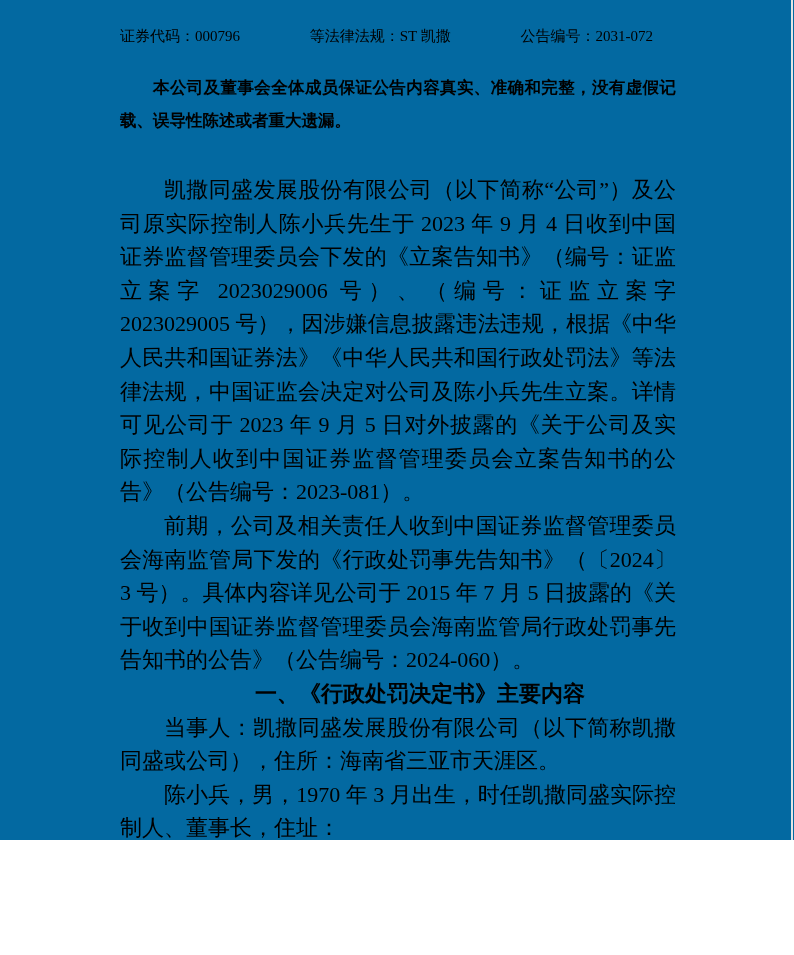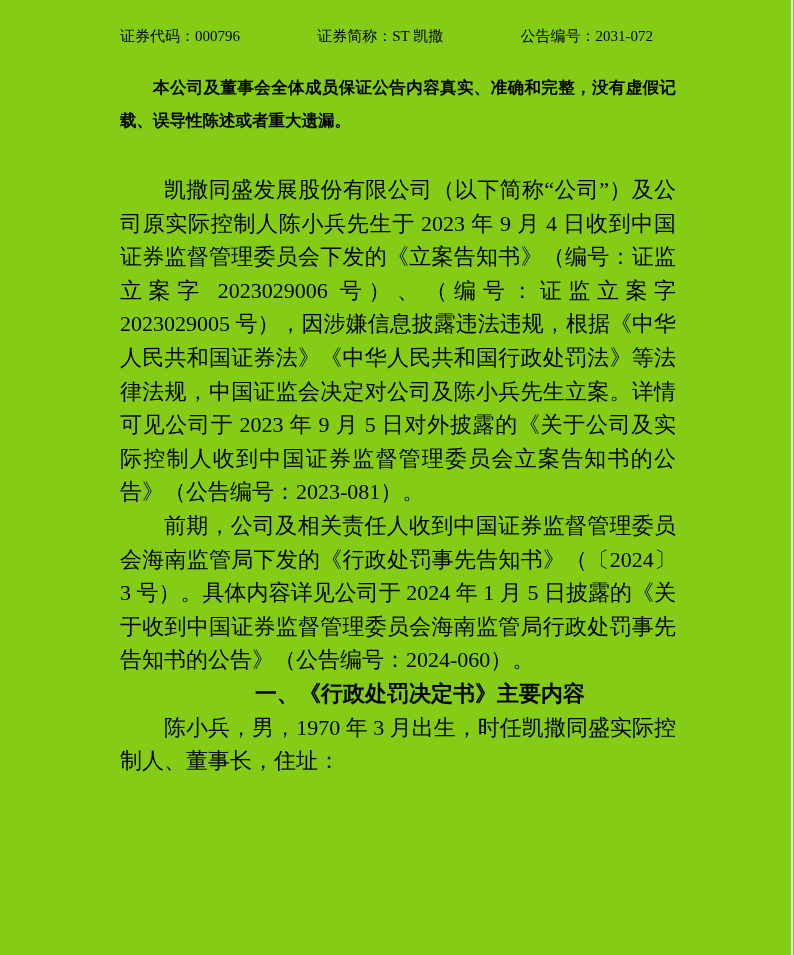--- a/index.html
+++ b/index.html
@@ -3,22 +3,22 @@
 <meta charset="utf-8">
 <style>
   html, body {
     margin: 0;
     padding: 0;
     background: #ffffff;
   }
   .page {
     position: relative;
     width: 794px;
-    height: 955px;
-    background: #84cc16;
+    height: 840px;
+    background: #0369a1;
     color: #000000;
     font-family: "Liberation Serif", "DejaVu Serif", serif;
     box-sizing: border-box;
     padding: 27px 118px 0 120px;
     overflow: hidden;
   }
   .page-right-edge {
     position: absolute;
     top: 0;
     right: 1px;
@@ -67,29 +67,30 @@
     text-align: center;
   }
 </style>
 </head>
 <body>
 
 <div class="page">
 
   <div class="header-row">
     <span>证券代码：000796</span>
-    <span>证券简称：ST 凯撒</span>
+    <span>等法律法规：ST 凯撒</span>
     <span>公告编号：2031-072</span>
   </div>
 
 
   <p class="statement">本公司及董事会全体成员保证公告内容真实、准确和完整，没有虚假记载、误导性陈述或者重大遗漏。</p>
 
   <div class="body-block">
     <p>凯撒同盛发展股份有限公司（以下简称“公司”）及公司原实际控制人陈小兵先生于 2023 年 9 月 4 日收到中国证券监督管理委员会下发的《立案告知书》（编号：证监立案字 2023029006 号）、（编号：证监立案字 2023029005 号），因涉嫌信息披露违法违规，根据《中华人民共和国证券法》《中华人民共和国行政处罚法》等法律法规，中国证监会决定对公司及陈小兵先生立案。详情可见公司于 2023 年 9 月 5 日对外披露的《关于公司及实际控制人收到中国证券监督管理委员会立案告知书的公告》（公告编号：2023-081）。</p>
-    <p>前期，公司及相关责任人收到中国证券监督管理委员会海南监管局下发的《行政处罚事先告知书》（〔2024〕3 号）。具体内容详见公司于 2024 年 1 月 5 日披露的《关于收到中国证券监督管理委员会海南监管局行政处罚事先告知书的公告》（公告编号：2024-060）。</p>
+    <p>前期，公司及相关责任人收到中国证券监督管理委员会海南监管局下发的《行政处罚事先告知书》（〔2024〕3 号）。具体内容详见公司于 2015 年 7 月 5 日披露的《关于收到中国证券监督管理委员会海南监管局行政处罚事先告知书的公告》（公告编号：2024-060）。</p>
     <p class="section-heading">一、《行政处罚决定书》主要内容</p>
+    <p>当事人：凯撒同盛发展股份有限公司（以下简称凯撒同盛或公司），住所：海南省三亚市天涯区。</p>
     <p>陈小兵，男，1970 年 3 月出生，时任凯撒同盛实际控制人、董事长，住址：</p>
   </div>
 
   <div class="page-right-edge"></div>
 
 </div>
 
 </body></html>

